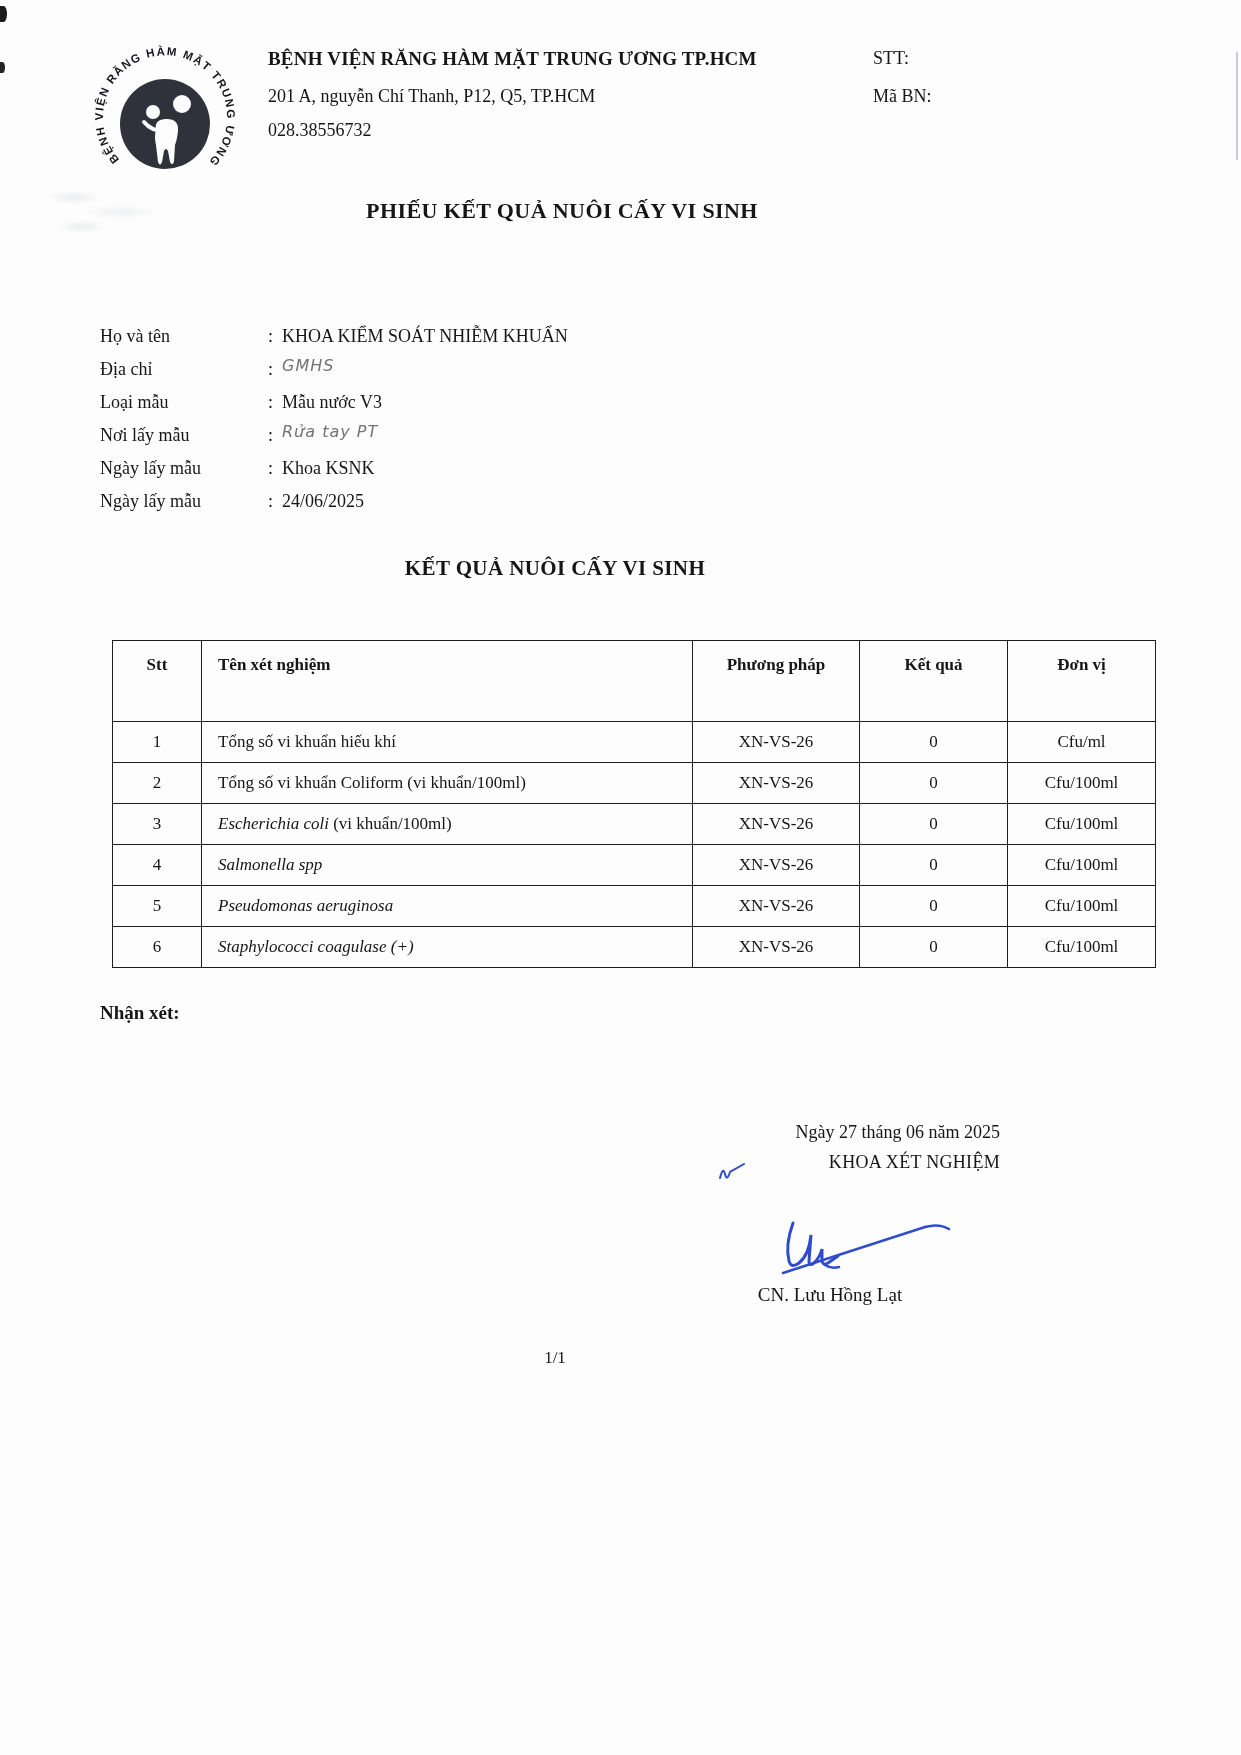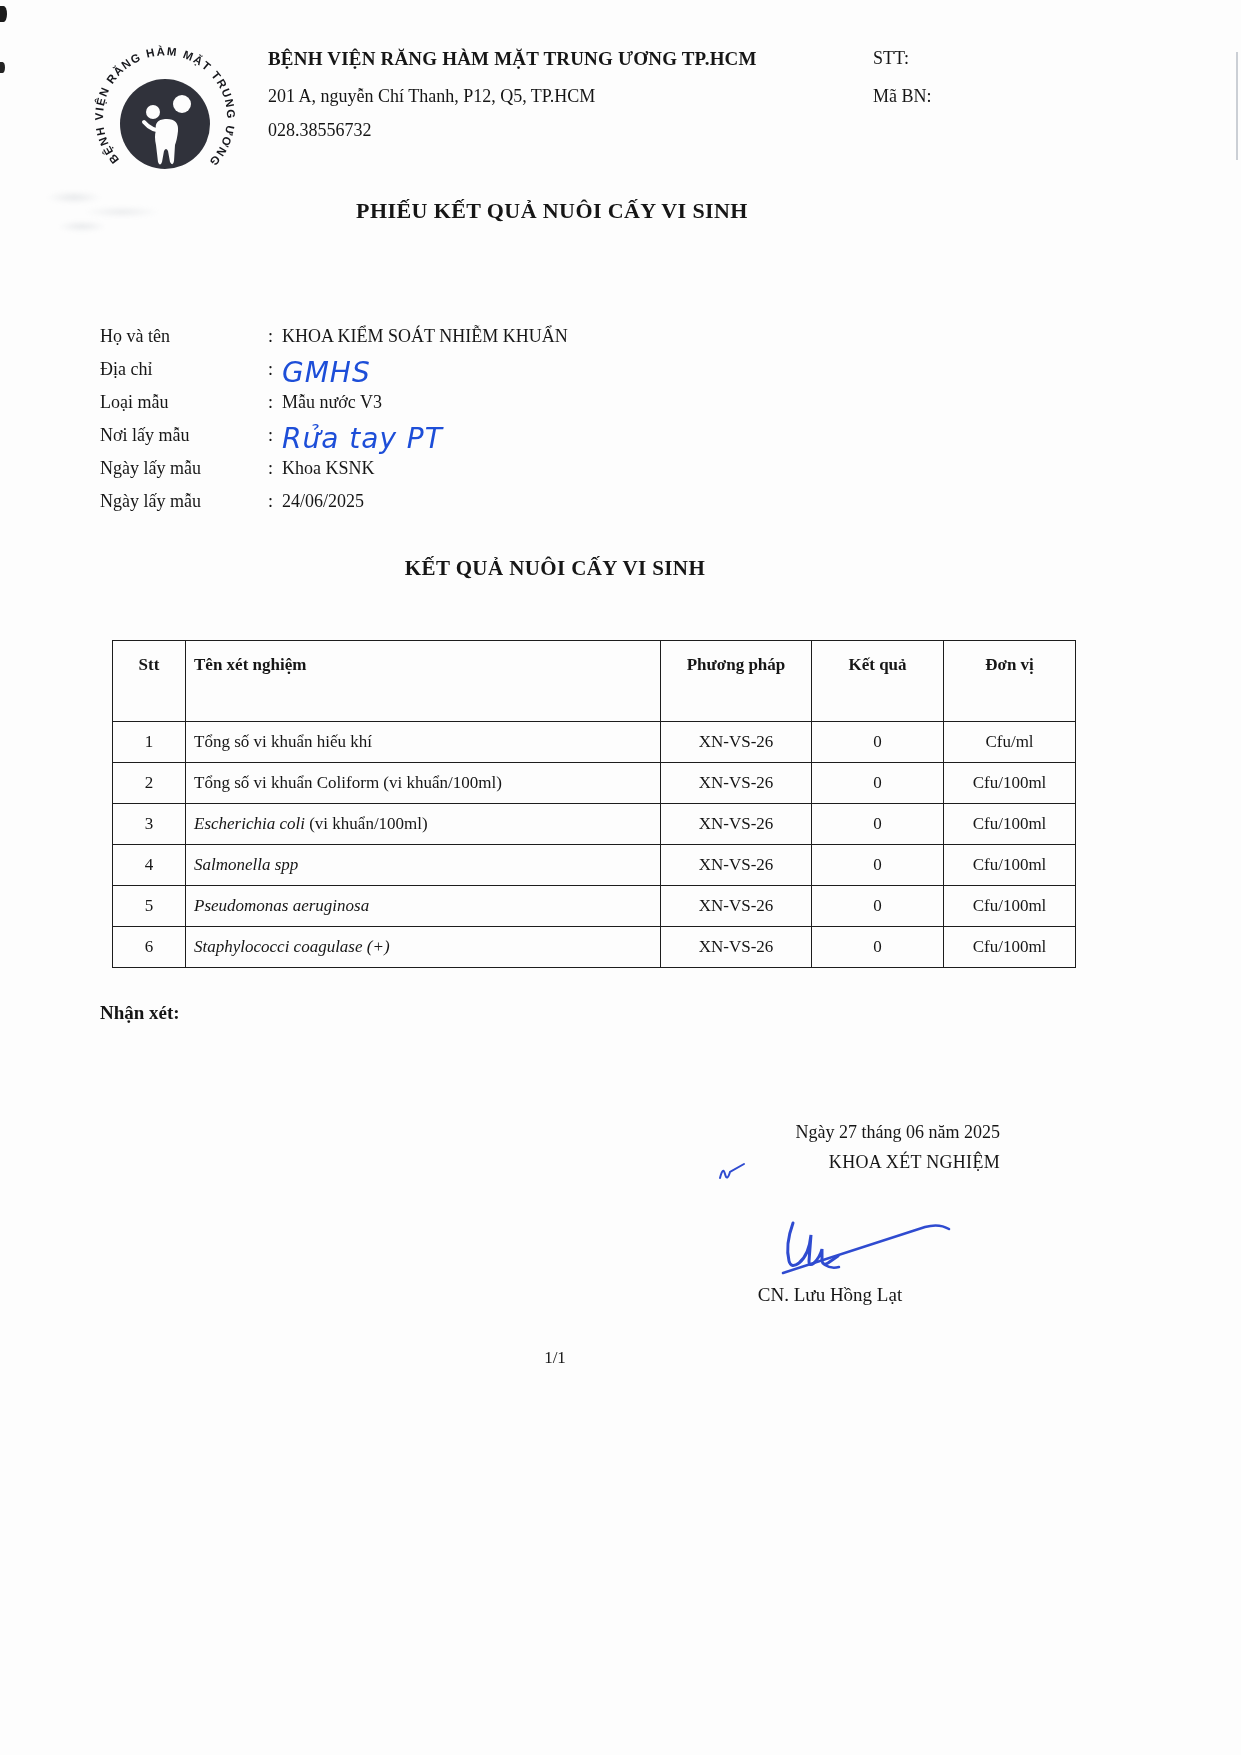--- a/index.html
+++ b/index.html
@@ -9,35 +9,35 @@
     overflow:hidden;
   }
   
   .logo{position:absolute;left:90px;top:42px;width:150px;height:150px;}
   .hosp-name{position:absolute;left:268px;top:48px;font-size:19px;font-weight:700;letter-spacing:.2px;}
   .hosp-addr{position:absolute;left:268px;top:86px;font-size:18px;}
   .hosp-phone{position:absolute;left:268px;top:120px;font-size:18px;}
   .stt{position:absolute;left:873px;top:48px;font-size:18px;}
   .mabn{position:absolute;left:873px;top:86px;font-size:18px;}
   
-  .doc-title{position:absolute;left:2px;top:198px;width:1100px;text-align:center;
+  .doc-title{position:absolute;left:12px;top:198px;width:1100px;text-align:center;
     font-size:22px;font-weight:700;letter-spacing:.4px;}
   
   .info{position:absolute;left:100px;top:326px;font-size:18px;}
   .info-row{height:33px;display:flex;align-items:flex-start;}
   .info-label{width:168px;flex:0 0 168px;}
   .info-sep{width:14px;flex:0 0 14px;}
-  .hand{font-family:"DejaVu Sans",sans-serif;font-style:italic;color:#1d4ed8;
-    font-size:28px;letter-spacing:1px;position:relative;top:-3px;}
+  .hand{font-family:"DejaVu Sans",sans-serif;font-style:italic;color:#737373;
+    font-size:16px;letter-spacing:1px;position:relative;top:-3px;}
   
   .section-title{position:absolute;left:0;top:556px;width:1110px;text-align:center;
     font-size:21px;font-weight:700;letter-spacing:.4px;}
   table.results{position:absolute;left:112px;top:640px;border-collapse:collapse;
     font-size:17px;table-layout:fixed;width:878px;}
-  table.results th,table.results td{border:1.6px solid #1d1d1d;padding:0 8px;}
+  table.results th,table.results td{border:1.6px solid #1d1d1d;padding:0 16px;}
   table.results th{font-weight:700;vertical-align:top;padding-top:8px;height:72px;
     line-height:1.9;}
   table.results td{height:40px;}
   .col-stt{width:56px;text-align:center;}
   .col-name{width:458px;text-align:left;}
   .col-method{width:134px;text-align:center;}
   .col-result{width:115px;text-align:center;}
   .col-unit{width:115px;text-align:center;}
   td.name-cell{padding-left:12px;}
   .em{font-style:italic;}

